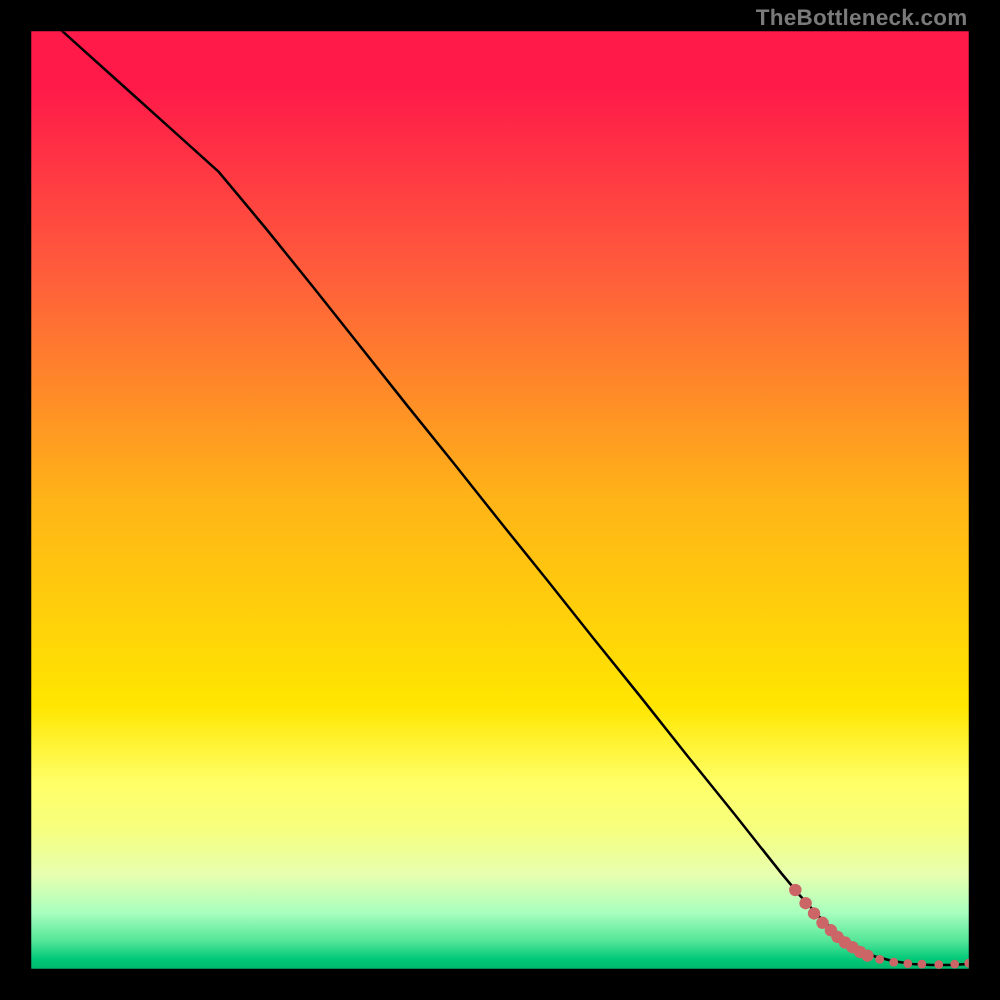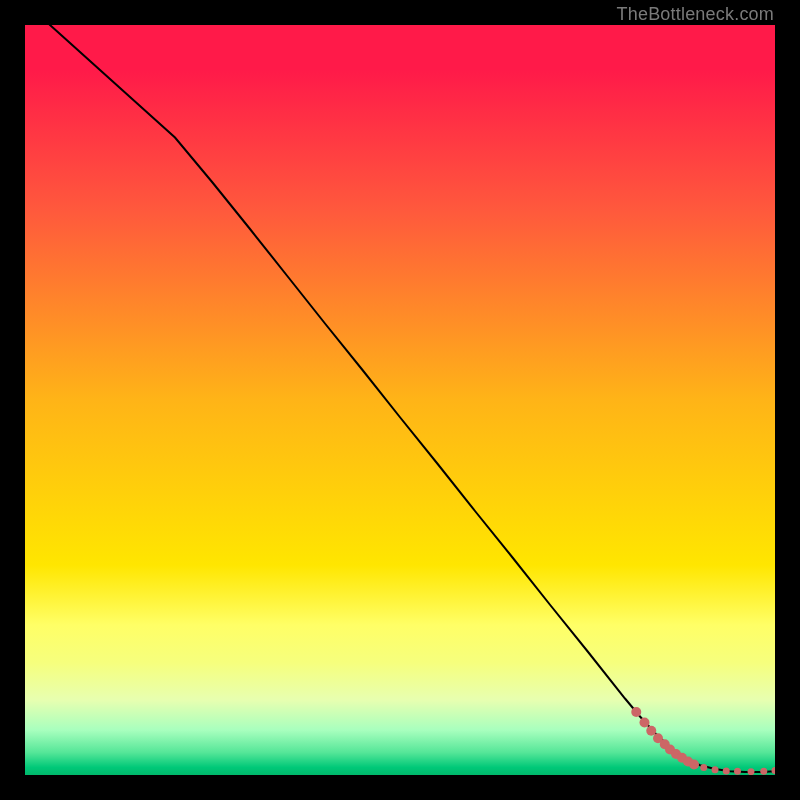--- a/index.html
+++ b/index.html
@@ -54,21 +54,21 @@
     width: 750px;
     height: 750px;
   }
   #attribution {
     position: absolute;
     top: 4px;
     right: 26px;
     color: #7a7a7a;
     font-size: 18px;
     letter-spacing: 0.2px;
-    font-weight: 400;
+    font-weight: 700;
     text-align: right;
   }
 </style>
 </head>
 <body>
 
 <div id="frame">
   <div id="attribution">TheBottleneck.com</div>
 
   <div id="plot">

